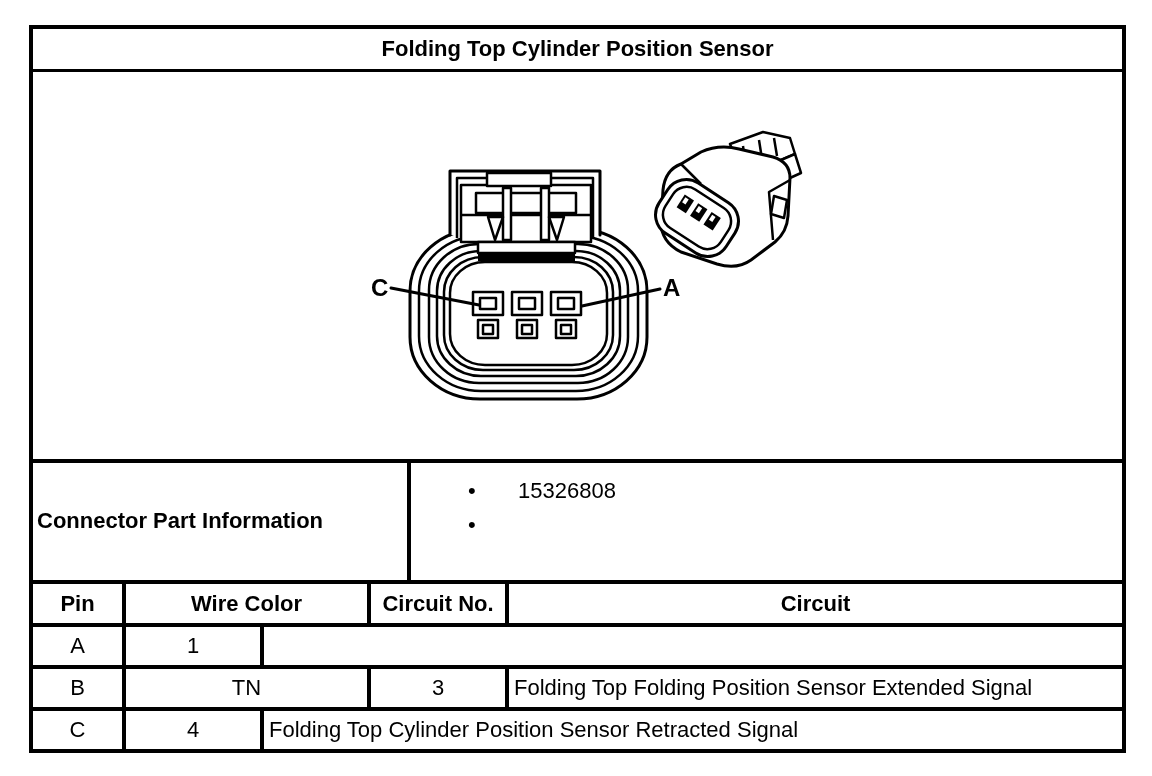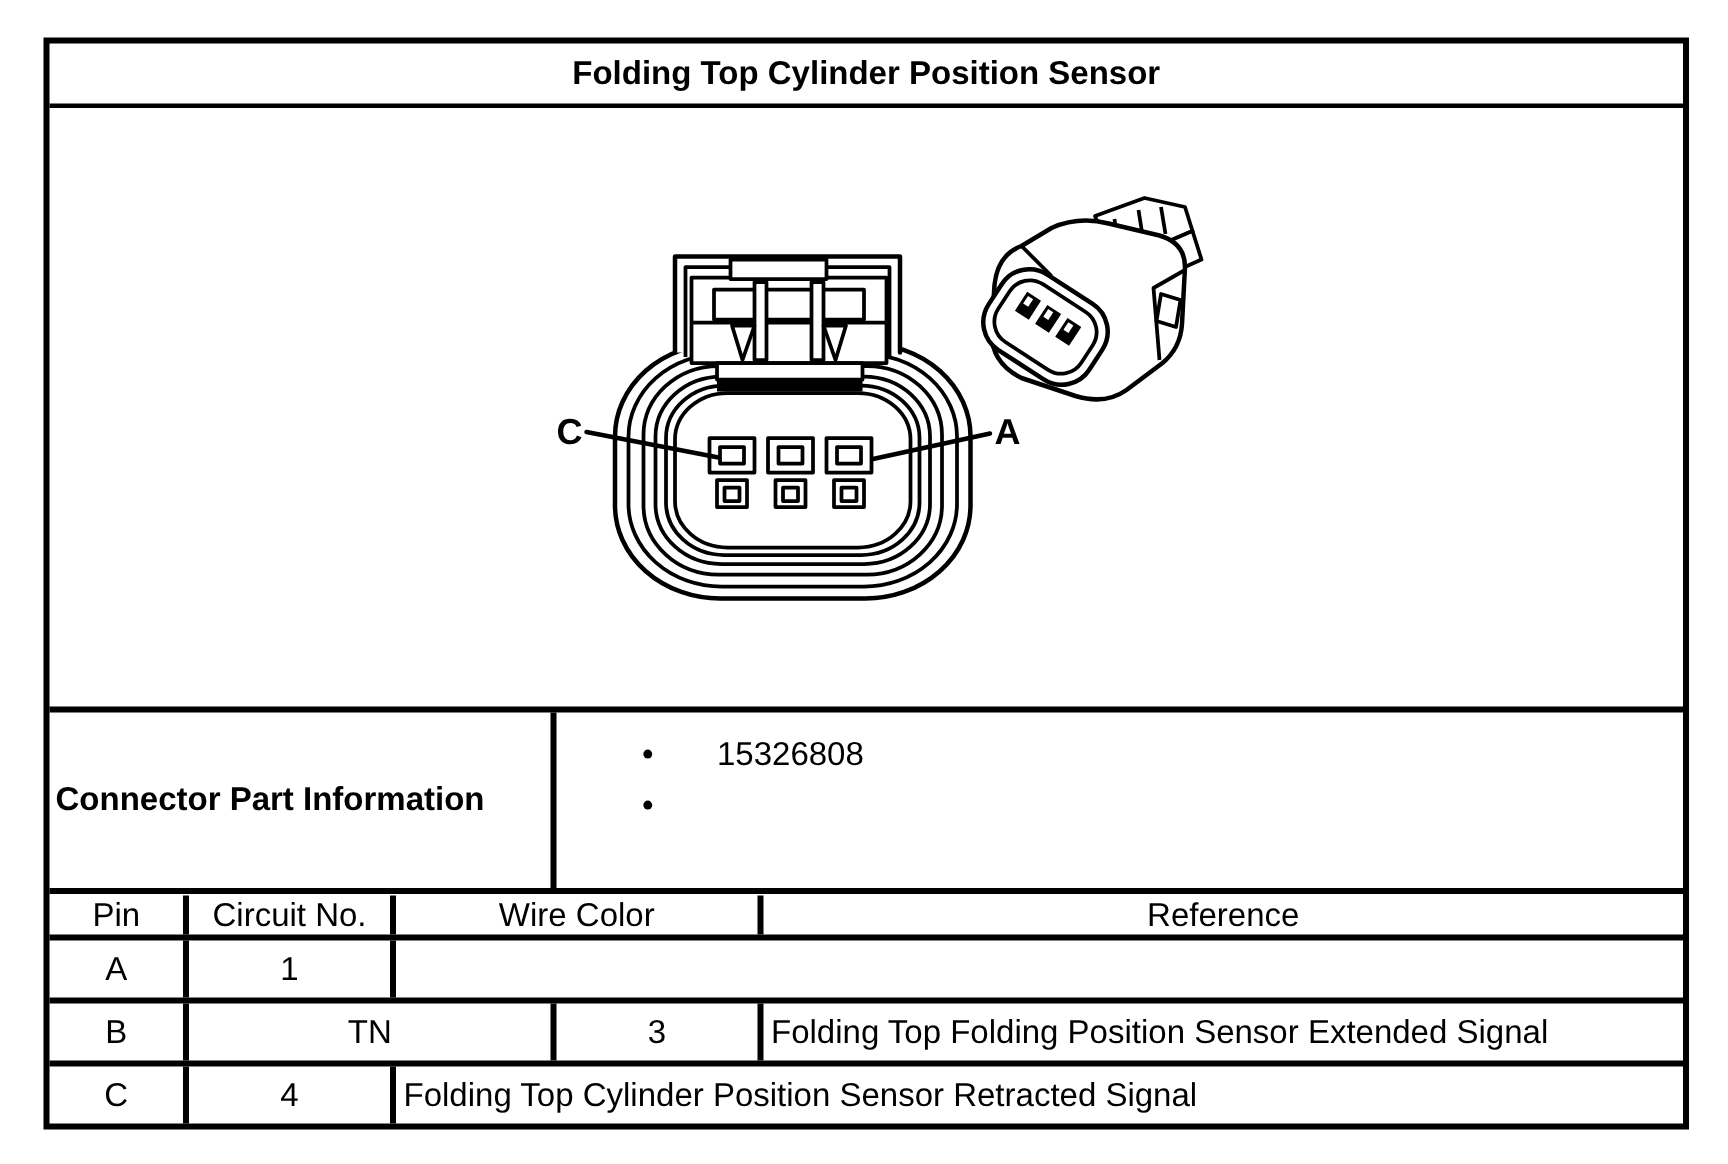--- a/index.html
+++ b/index.html
@@ -29,39 +29,39 @@
   .diagram-row { flex: 1 1 auto; position: relative; overflow: hidden; }
   .diagram-row svg { position: absolute; left: 0; top: 0; }
 
   .partinfo-row {
     flex: none;
     height: 121px;
     border-top: 4px solid #000;
     display: flex;
   }
   .pi-label {
-    width: 338px; flex: none;
+    width: 378px; flex: none;
     border-right: 4px solid #000;
     display: flex; align-items: center;
     padding-left: 4px;
     font-size: 22px; font-weight: bold;
     line-height: 1.1;
   }
   .pi-items { flex: 1; padding-top: 11px; }
   .bullet-item { display: flex; line-height: 34px; padding-left: 57px; font-size: 22px; }
   .bullet-item .bullet { width: 50px; flex: none; }
 
   .grid-row {
     flex: none;
     display: flex;
     border-top: 4px solid #000;
     align-items: stretch;
     font-size: 22px;
   }
-  .hdr { height: 31px; font-weight: normal; align-items: flex-end; }
+  .hdr { height: 43px; font-weight: bold; }
   .datarow { height: 42px; }
   .cell {
     display: flex; align-items: center; justify-content: center;
     overflow: hidden; white-space: nowrap;
   }
   .c-pin  { width: 93px;  flex: none; border-right: 4px solid #000; }
   .c-wire { width: 245px; flex: none; border-right: 4px solid #000; }
   .c-circ { width: 138px; flex: none; border-right: 4px solid #000; }
   .c-func { flex: 1; }
   .c-func.left { justify-content: flex-start; padding-left: 5px; }
@@ -167,23 +167,23 @@
         <span>15326808</span>
       </div>
       <div class="bullet-item">
         <span class="bullet">•</span>
       </div>
     </div>
   </div>
 
   <div class="grid-row hdr">
     <div class="cell c-pin">Pin</div>
+    <div class="cell c-wire">Wire Color</div>
     <div class="cell c-circ">Circuit No.</div>
-    <div class="cell c-wire">Wire Color</div>
-    <div class="cell c-func">Reference</div>
+    <div class="cell c-func">Circuit</div>
   </div>
 
   <div class="grid-row datarow">
     <div class="cell c-pin">A</div>
     <div class="cell c-circ">1</div>
   </div>
   <div class="grid-row datarow">
     <div class="cell c-pin">B</div>
     <div class="cell c-wire">TN</div>
     <div class="cell c-circ">3</div>

